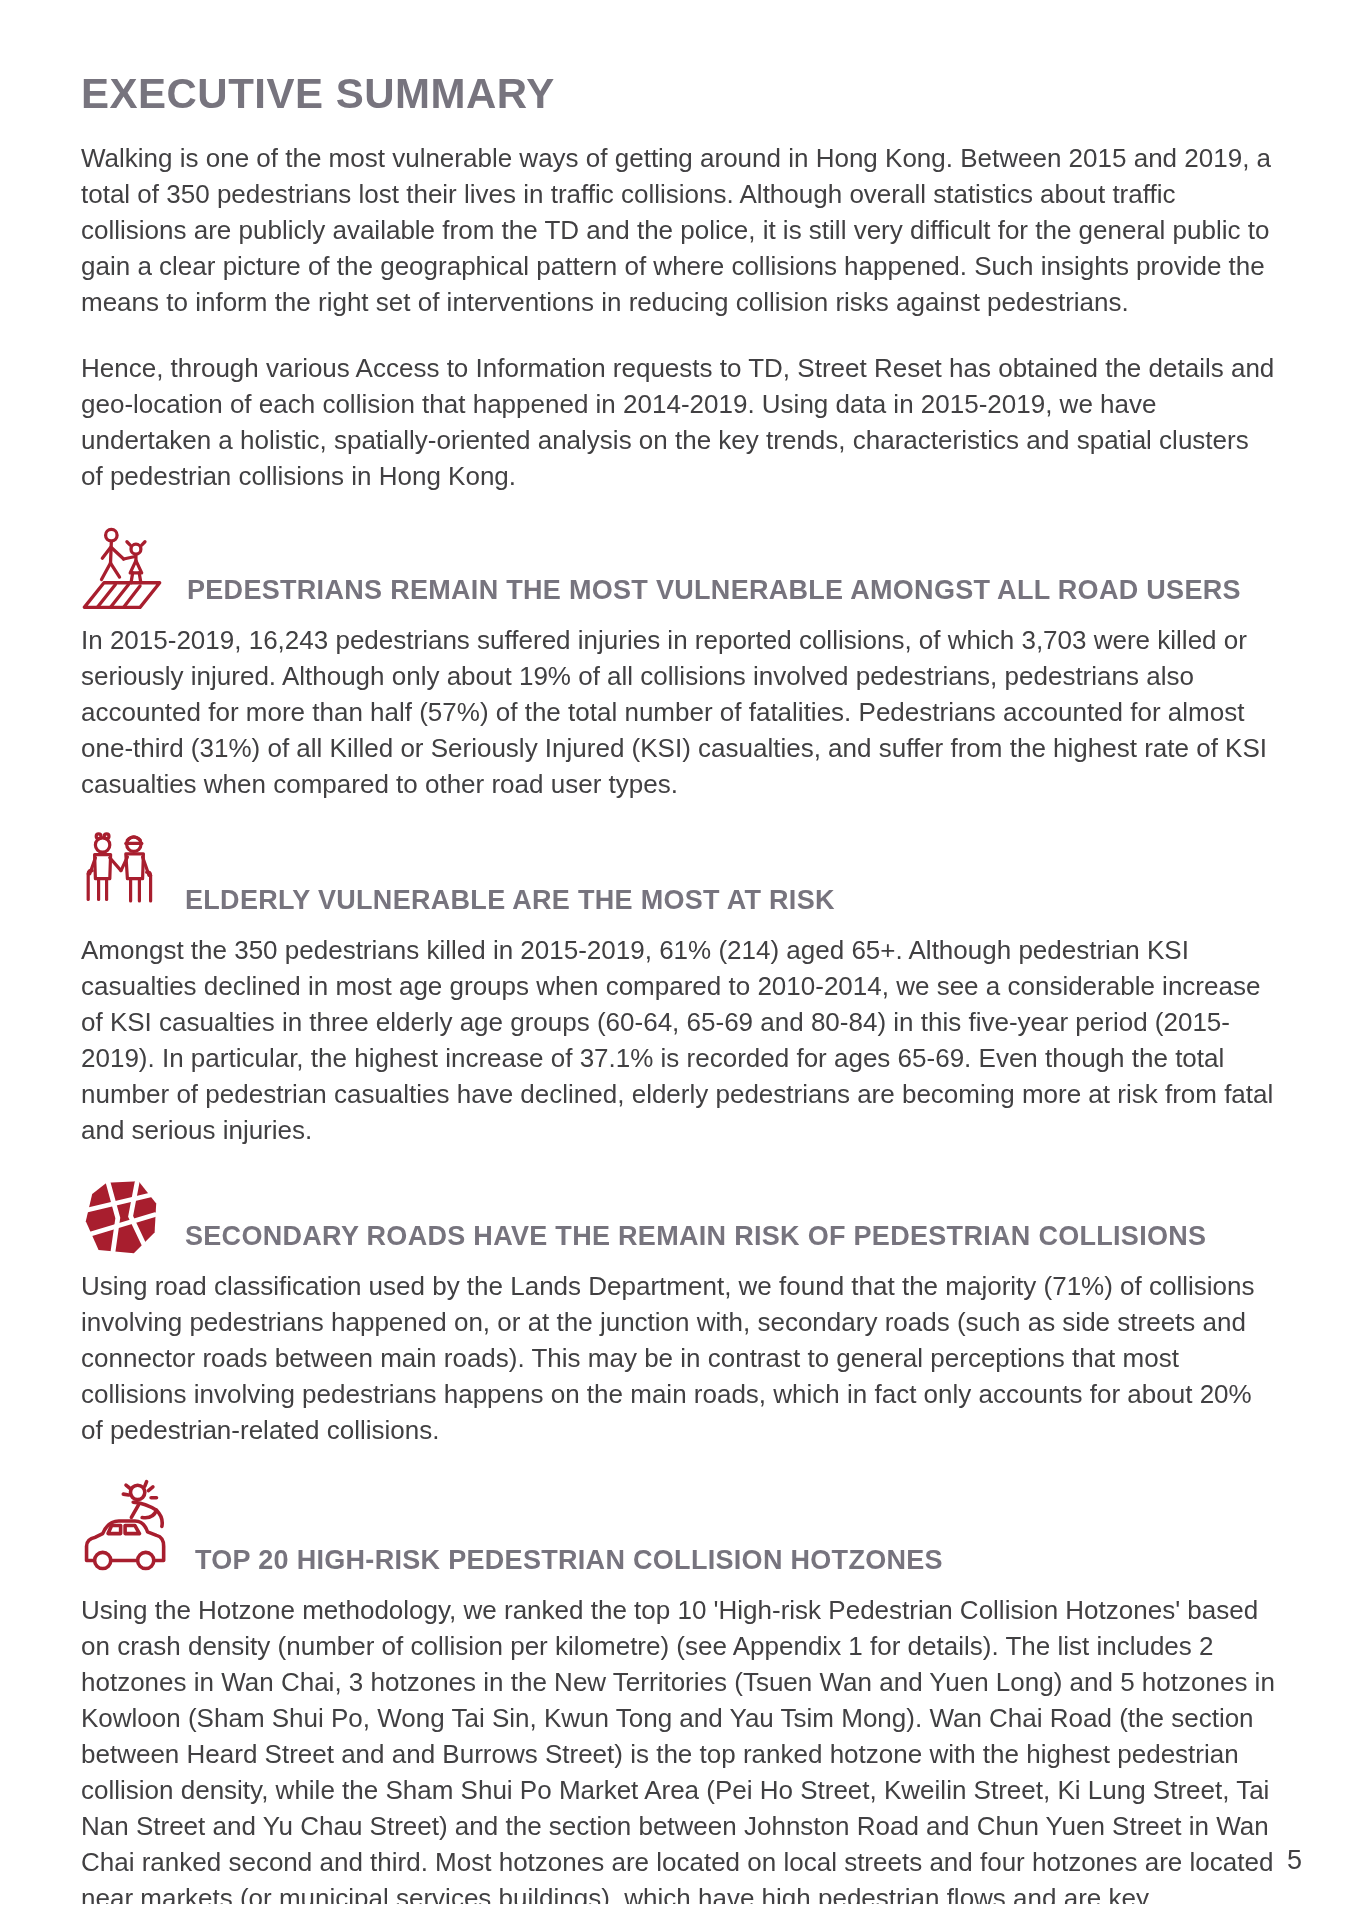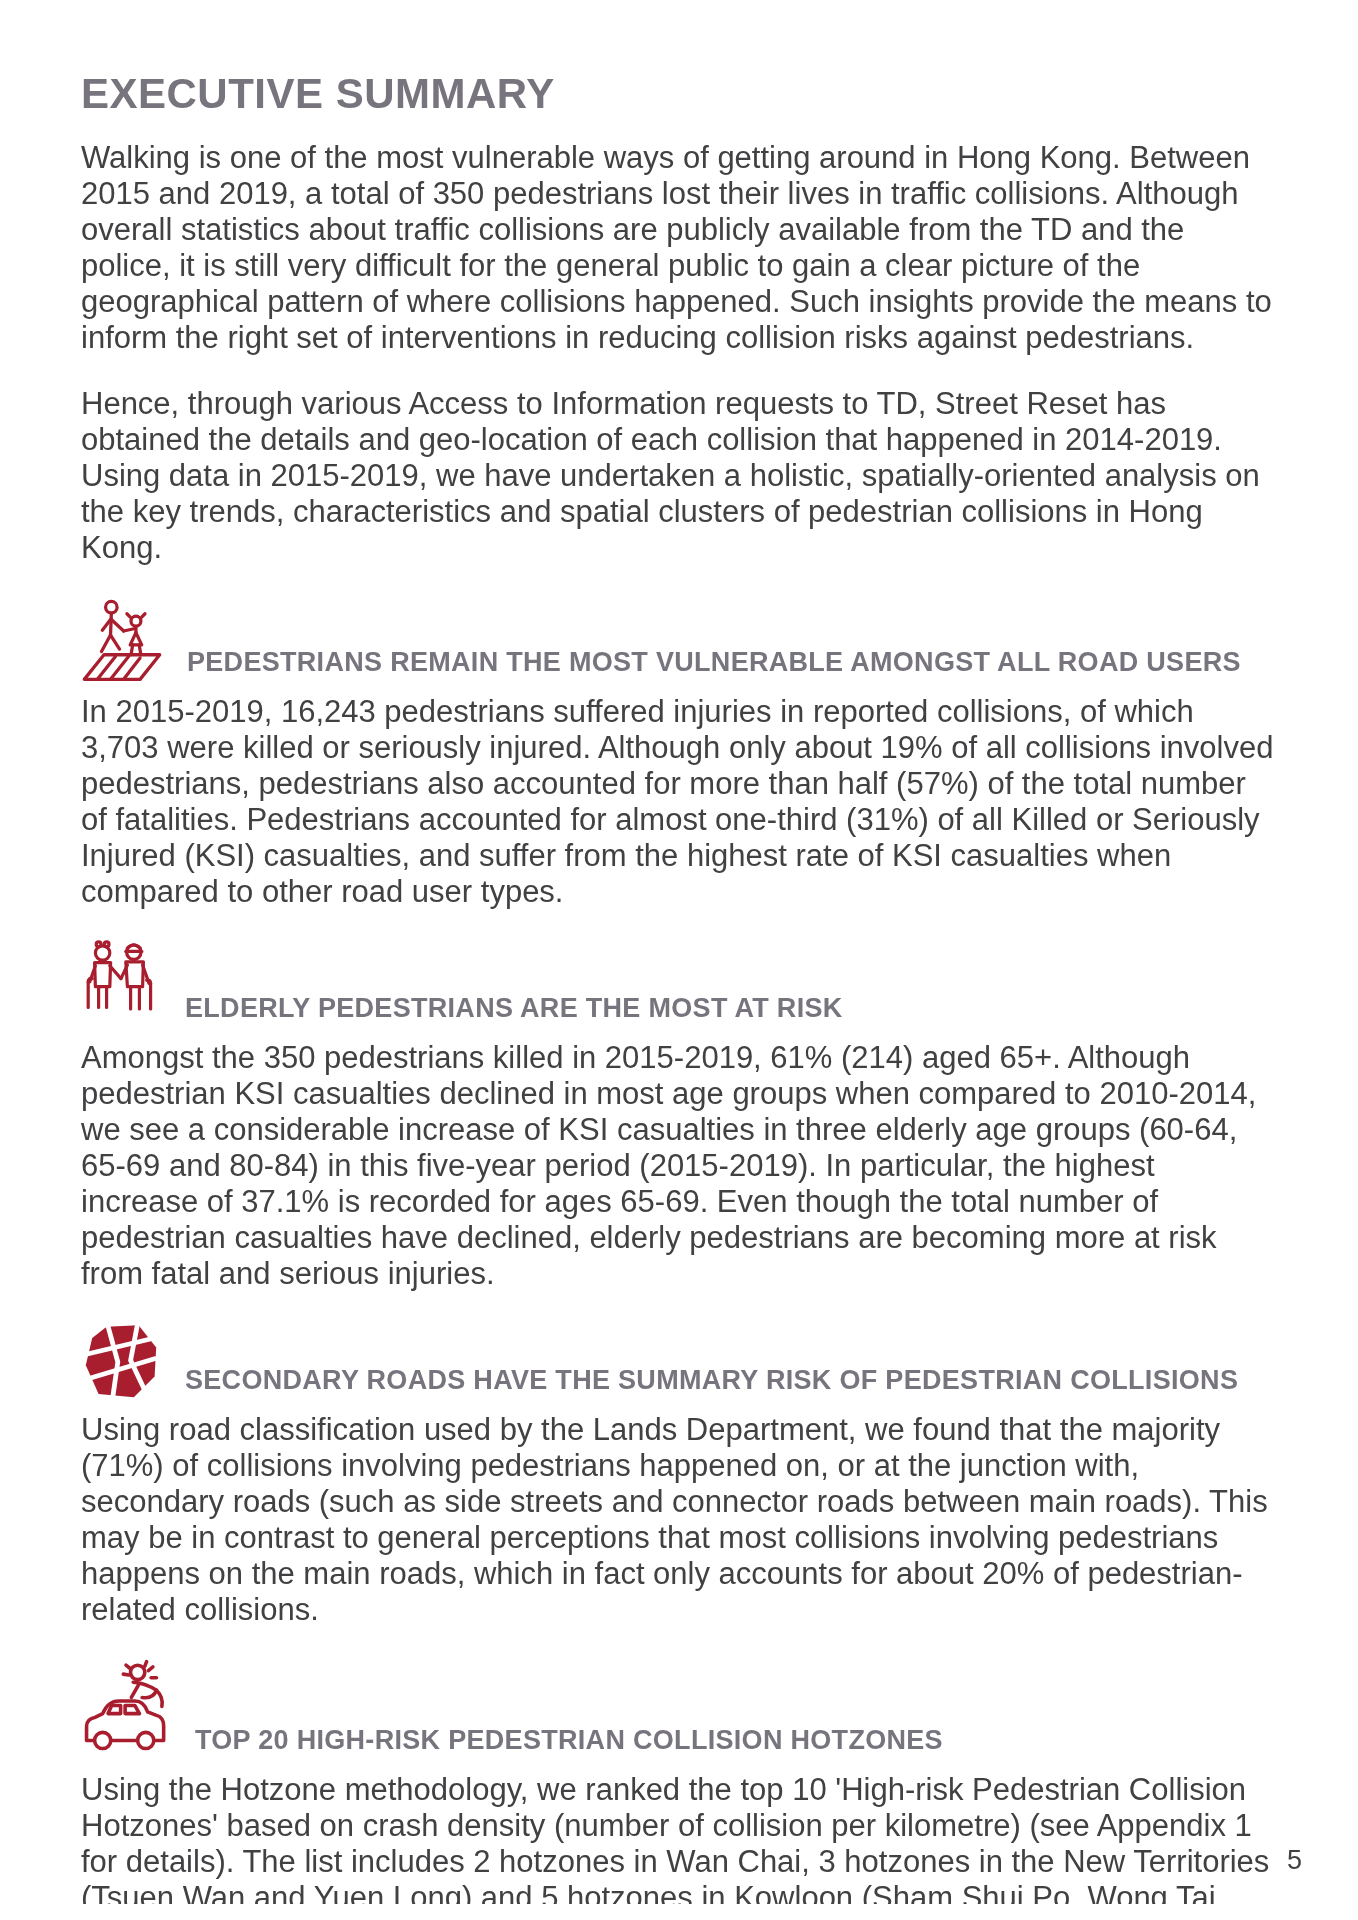--- a/index.html
+++ b/index.html
@@ -15,21 +15,21 @@
     overflow: hidden;
   }
   h1.doc-title {
     font-size: 42px;
     font-weight: bold;
     color: #77747E;
     letter-spacing: 0.5px;
     margin-bottom: 22px;
   }
   p.body-text {
-    font-size: 31px;
+    font-size: 26px;
     line-height: 36px;
     color: #414042;
     margin-bottom: 30px;
   }
   .sec { margin-top: 6px; }
   .sec-head {
     display: flex;
     align-items: flex-end;
     gap: 24px;
     margin-bottom: 10px;
@@ -110,39 +110,39 @@
           <path d="M56 14 L76 14"></path>
           <path d="M56 27 L78 27 L77 58 L58 58 Z"></path>
           <path d="M58 31 L50 48"></path>
           <path d="M77 31 L85 54"></path>
           <path d="M87 54 L87 86"></path>
           <path d="M87 54 Q87 49 82 50"></path>
           <path d="M62 58 L62 86"></path>
           <path d="M73 58 L73 86"></path>
         </svg>
       </span>
-      <h2>ELDERLY PEDESTRIANS ARE THE MOST AT RISK</h2>
+      <h2>ELDERLY VULNERABLE ARE THE MOST AT RISK</h2>
     </div>
     <p class="body-text">Amongst the 350 pedestrians killed in 2015-2019, 61% (214) aged 65+. Although pedestrian KSI casualties declined in most age groups when compared to 2010-2014, we see a considerable increase of KSI casualties in three elderly age groups (60-64, 65-69 and 80-84) in this five-year period (2015-2019). In particular, the highest increase of 37.1% is recorded for ages 65-69. Even though the total number of pedestrian casualties have declined, elderly pedestrians are becoming more at risk from fatal and serious injuries.</p>
   </section>
 
   <section class="sec">
     <div class="sec-head">
       <span class="icon">
         <svg width="80" height="80" viewBox="0 0 100 100">
           <polygon points="32,6 72,4 94,32 92,68 66,94 22,90 6,54 14,20" fill="#A81E2E" stroke="none"></polygon>
           <g stroke="#ffffff" stroke-width="6" fill="none" stroke-linecap="round">
             <path d="M8 40 L92 20"></path>
             <path d="M12 70 L92 46"></path>
             <path d="M34 6 L46 50 L40 92"></path>
             <path d="M70 6 L62 48 L80 86"></path>
           </g>
         </svg>
       </span>
-      <h2>SECONDARY ROADS HAVE THE SUMMARY RISK OF PEDESTRIAN COLLISIONS</h2>
+      <h2>SECONDARY ROADS HAVE THE REMAIN RISK OF PEDESTRIAN COLLISIONS</h2>
     </div>
     <p class="body-text">Using road classification used by the Lands Department, we found that the majority (71%) of collisions involving pedestrians happened on, or at the junction with, secondary roads (such as side streets and connector roads between main roads). This may be in contrast to general perceptions that most collisions involving pedestrians happens on the main roads, which in fact only accounts for about 20% of pedestrian-related collisions.</p>
   </section>
 
   <section class="sec">
     <div class="sec-head">
       <span class="icon">
         <svg width="90" height="104" viewBox="0 0 100 116" fill="none" stroke="#A81E2E" stroke-width="4" stroke-linecap="round" stroke-linejoin="round">
           <circle cx="63" cy="16" r="8"></circle>
           <path d="M50 8 L55 12"></path>

